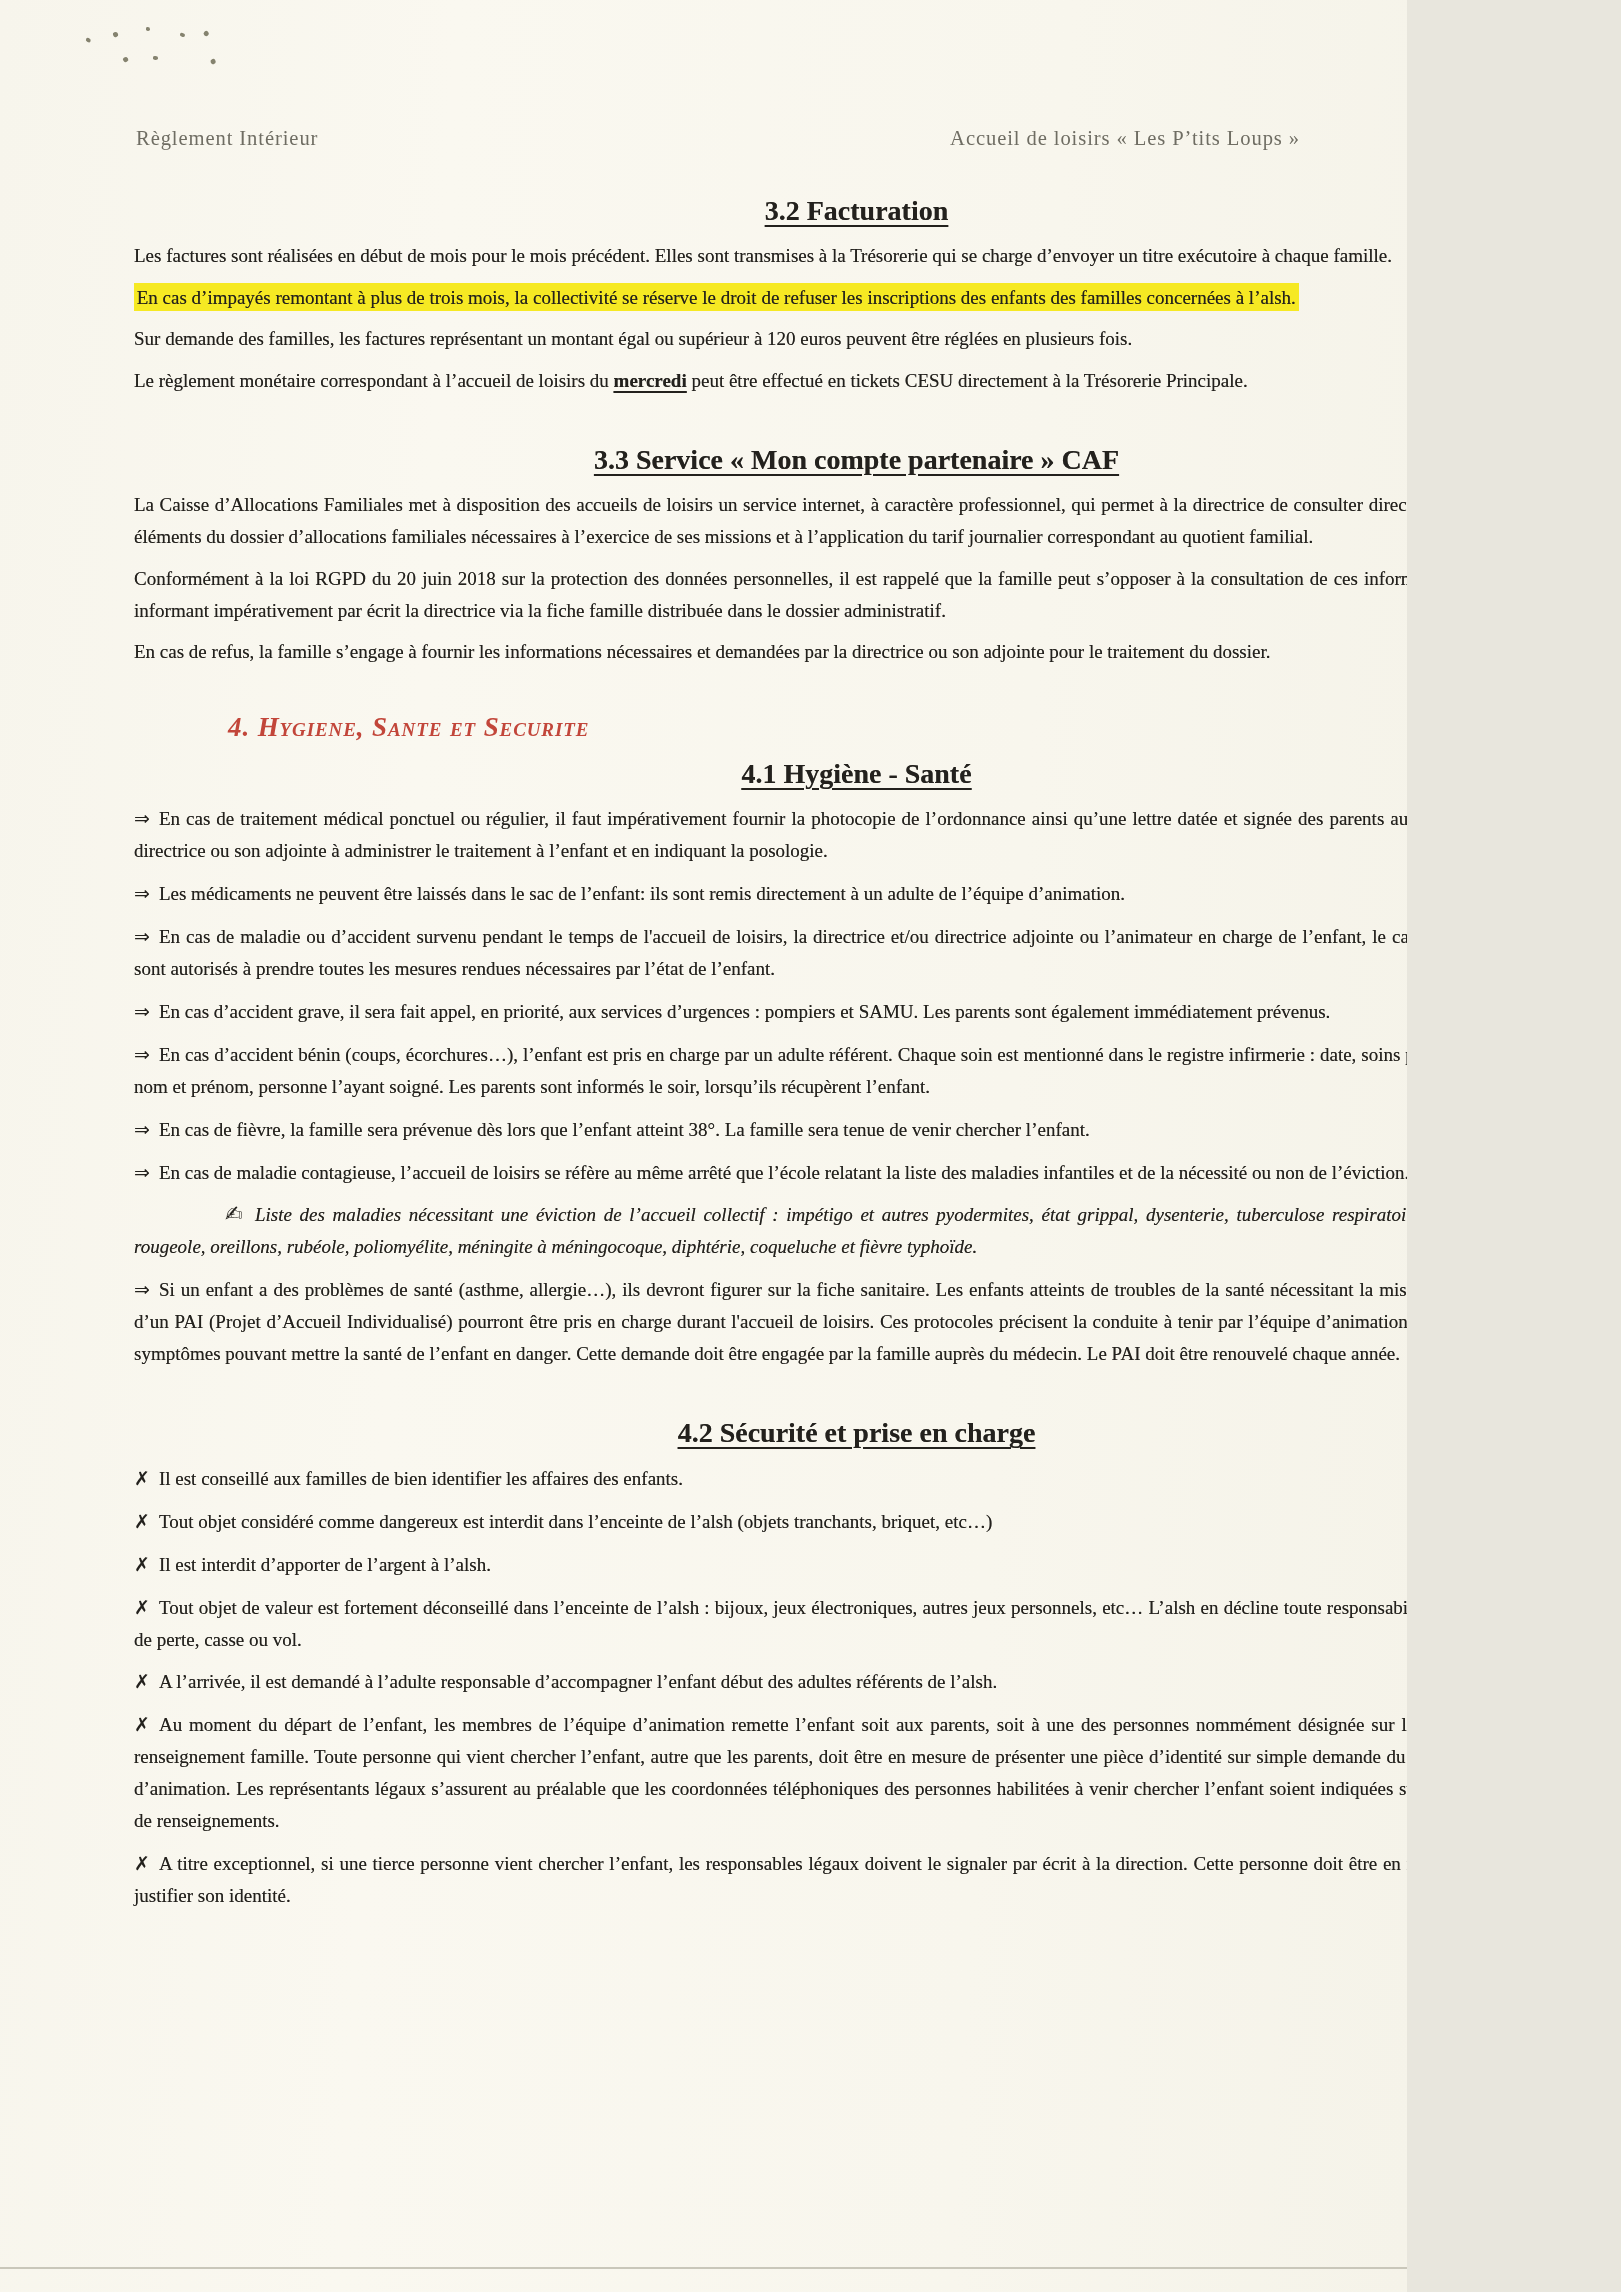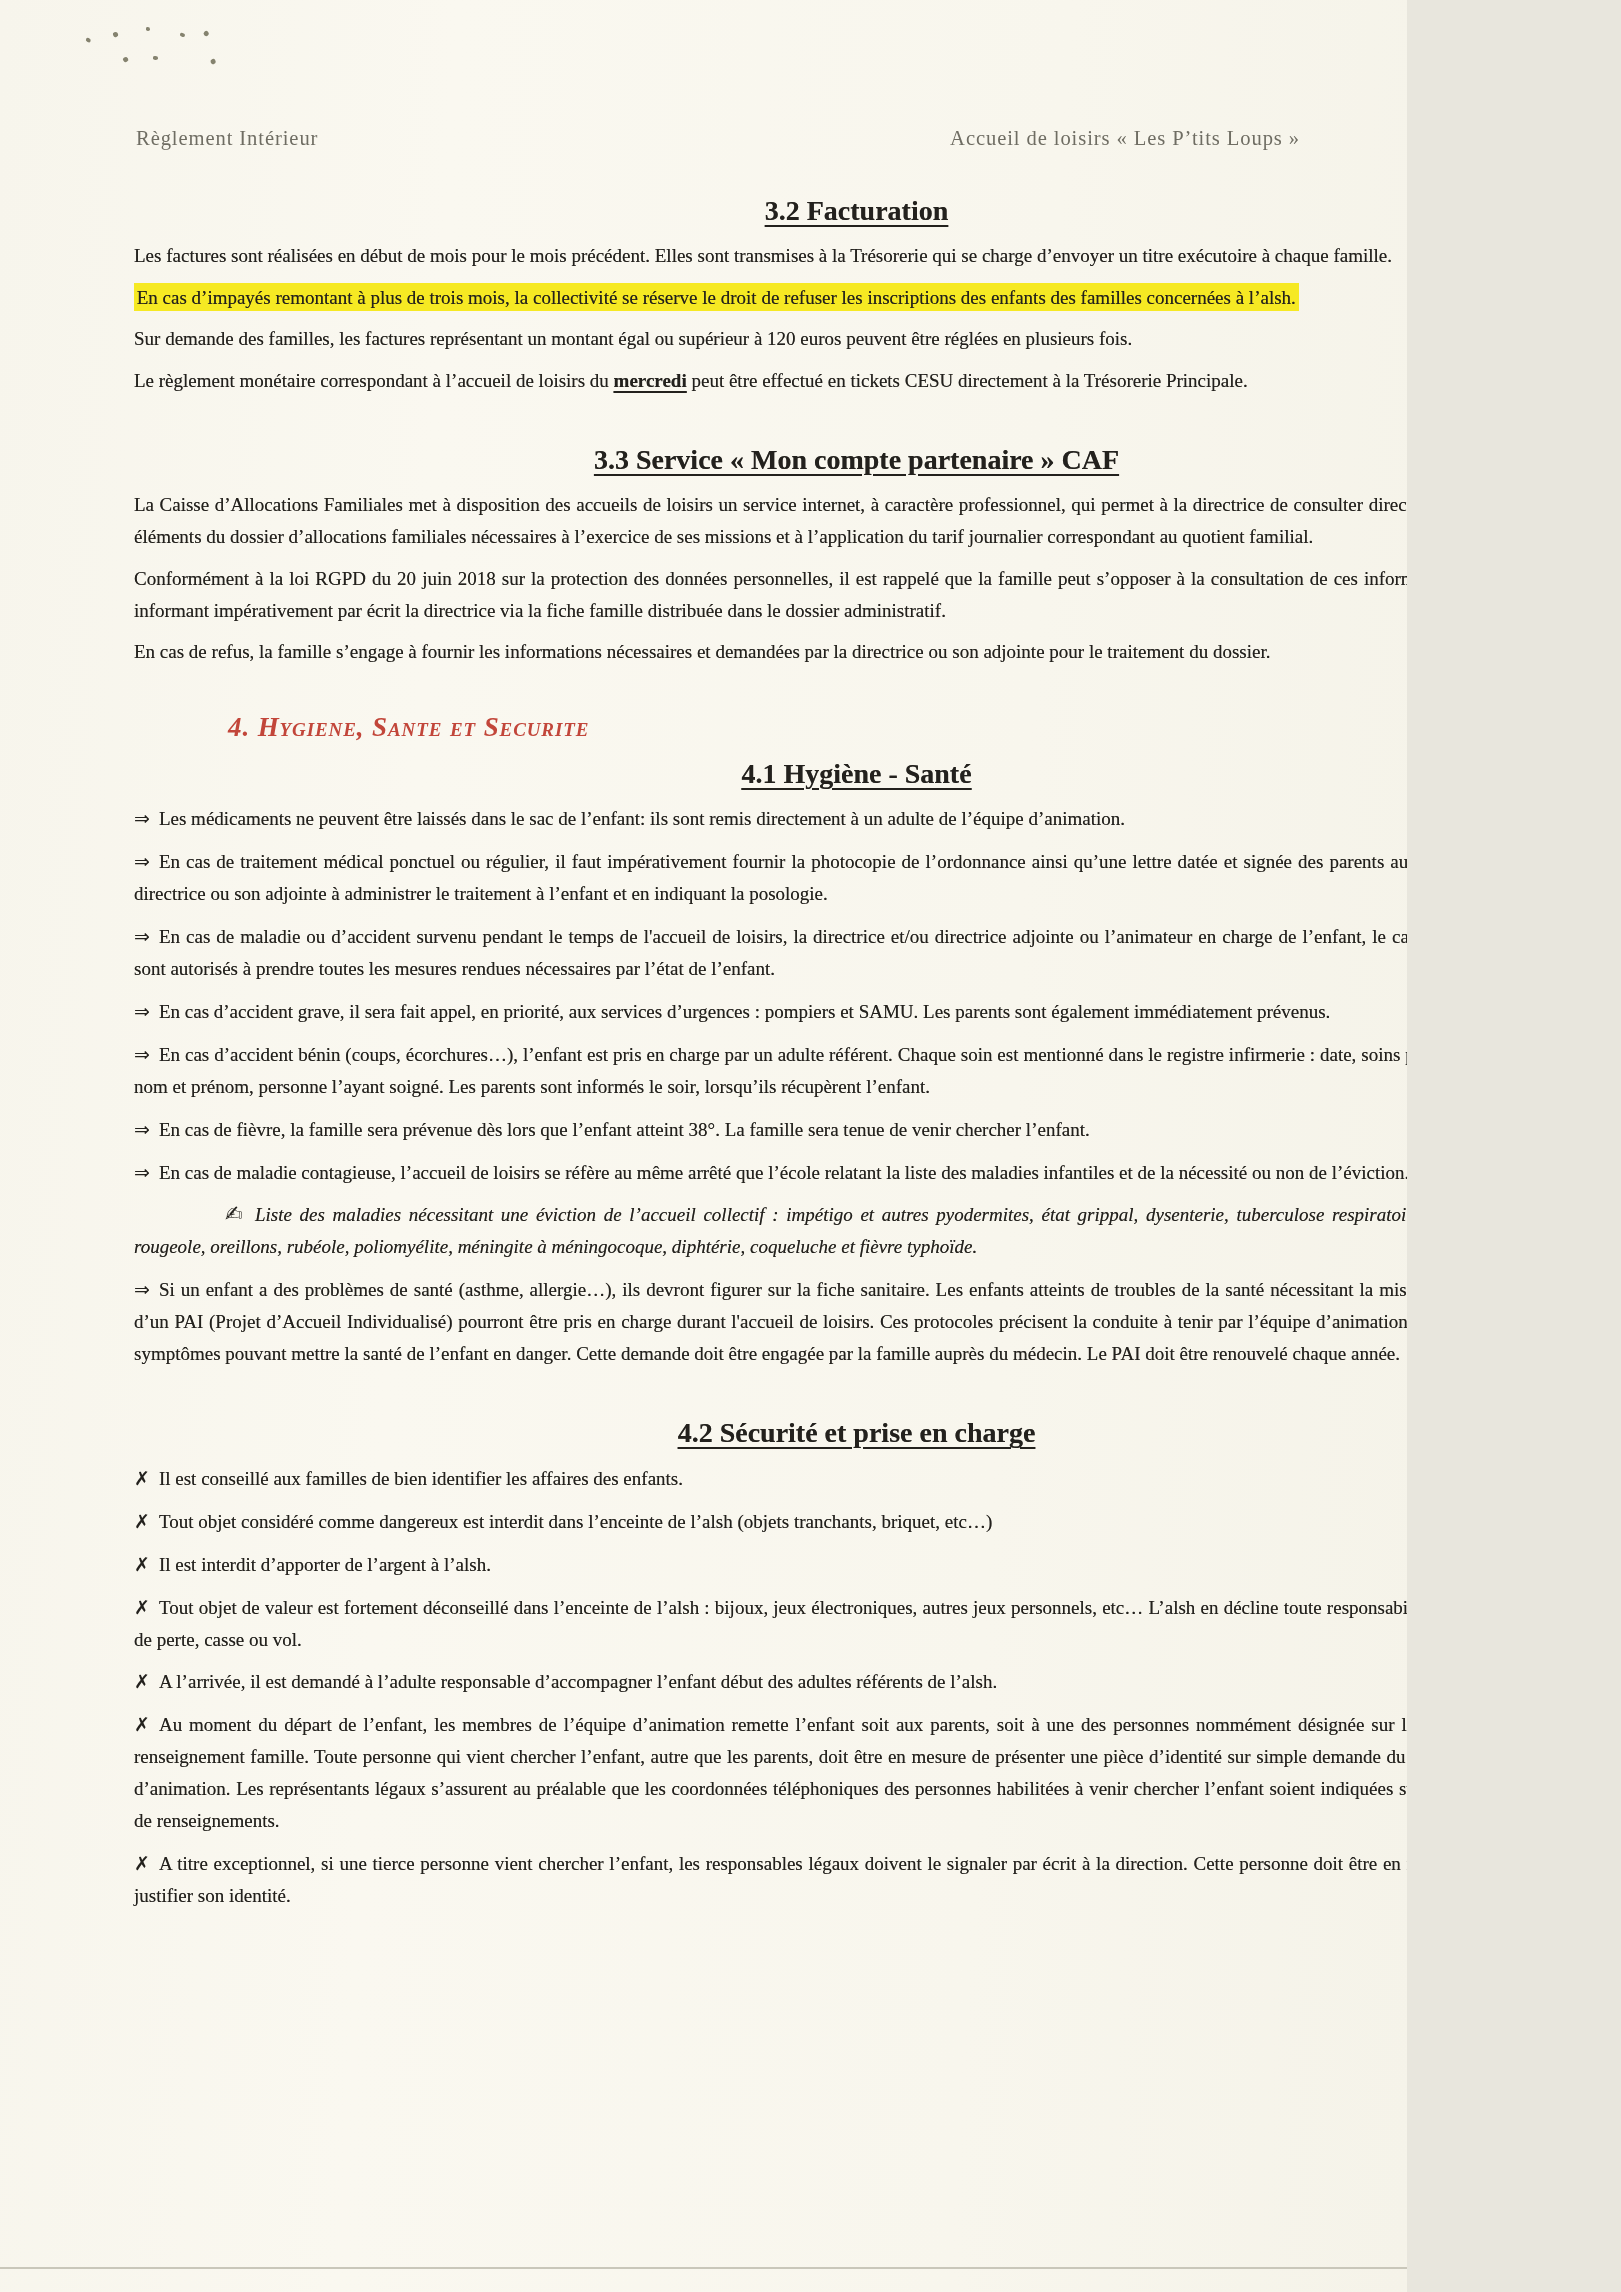--- a/index.html
+++ b/index.html
@@ -103,22 +103,22 @@
     <p><span>Le règlement monétaire correspondant à l’accueil de loisirs du </span><span class="em-bu">mercredi</span><span> peut être effectué en tickets CESU directement à la Trésorerie Principale.</span></p>
 
     <p class="h-sub mt-lg">3.3 Service « Mon compte partenaire » CAF</p>
     <p>La Caisse d’Allocations Familiales met à disposition des accueils de loisirs un service internet, à caractère professionnel, qui permet à la directrice de consulter directement les éléments du dossier d’allocations familiales nécessaires à l’exercice de ses missions et à l’application du tarif journalier correspondant au quotient familial.</p>
     <p>Conformément à la loi RGPD du 20 juin 2018 sur la protection des données personnelles, il est rappelé que la famille peut s’opposer à la consultation de ces informations en informant impérativement par écrit la directrice via la fiche famille distribuée dans le dossier administratif.</p>
     <p>En cas de refus, la famille s’engage à fournir les informations nécessaires et demandées par la directrice ou son adjointe pour le traitement du dossier.</p>
 
     <p class="h-main">4. Hygiene, Sante et Securite</p>
     <p class="h-sub" style="margin-top:14.3px !important;">4.1 Hygiène - Santé</p>
 
+    <p><span class="bullet">⇒</span><span>En cas de traitement médical ponctuel ou régulier, il faut impérativement fournir la photocopie de l’ordonnance ainsi qu’une lettre datée et signée des parents autorisant la directrice ou son adjointe à administrer le traitement à l’enfant et en indiquant la posologie.</span></p>
     <p><span class="bullet">⇒</span><span>Les médicaments ne peuvent être laissés dans le sac de l’enfant: ils sont remis directement à un adulte de l’équipe d’animation.</span></p>
-    <p><span class="bullet">⇒</span><span>En cas de traitement médical ponctuel ou régulier, il faut impérativement fournir la photocopie de l’ordonnance ainsi qu’une lettre datée et signée des parents autorisant la directrice ou son adjointe à administrer le traitement à l’enfant et en indiquant la posologie.</span></p>
     <p><span class="bullet">⇒</span><span>En cas de maladie ou d’accident survenu pendant le temps de l'accueil de loisirs, la directrice et/ou directrice adjointe ou l’animateur en charge de l’enfant, le cas échéant, sont autorisés à prendre toutes les mesures rendues nécessaires par l’état de l’enfant.</span></p>
     <p><span class="bullet">⇒</span><span>En cas d’accident grave, il sera fait appel, en priorité, aux services d’urgences : pompiers et SAMU. Les parents sont également immédiatement prévenus.</span></p>
     <p><span class="bullet">⇒</span><span>En cas d’accident bénin (coups, écorchures…), l’enfant est pris en charge par un adulte référent. Chaque soin est mentionné dans le registre infirmerie : date, soins prodigués, nom et prénom, personne l’ayant soigné. Les parents sont informés le soir, lorsqu’ils récupèrent l’enfant.</span></p>
     <p><span class="bullet">⇒</span><span>En cas de fièvre, la famille sera prévenue dès lors que l’enfant atteint 38°. La famille sera tenue de venir chercher l’enfant.</span></p>
     <p><span class="bullet">⇒</span><span>En cas de maladie contagieuse, l’accueil de loisirs se réfère au même arrêté que l’école relatant la liste des maladies infantiles et de la nécessité ou non de l’éviction.</span></p>
 
     <p class="note"><span class="bullet">✍</span><span>Liste des maladies nécessitant une éviction de l’accueil collectif : impétigo et autres pyodermites, état grippal, dysenterie, tuberculose respiratoire, teigne, rougeole, oreillons, rubéole, poliomyélite, méningite à méningocoque, diphtérie, coqueluche et fièvre typhoïde.</span></p>
 
     <p><span class="bullet">⇒</span><span>Si un enfant a des problèmes de santé (asthme, allergie…), ils devront figurer sur la fiche sanitaire. Les enfants atteints de troubles de la santé nécessitant la mise en place d’un PAI (Projet d’Accueil Individualisé) pourront être pris en charge durant l'accueil de loisirs. Ces protocoles précisent la conduite à tenir par l’équipe d’animation en cas de symptômes pouvant mettre la santé de l’enfant en danger. Cette demande doit être engagée par la famille auprès du médecin. Le PAI doit être renouvelé chaque année.</span></p>
 

